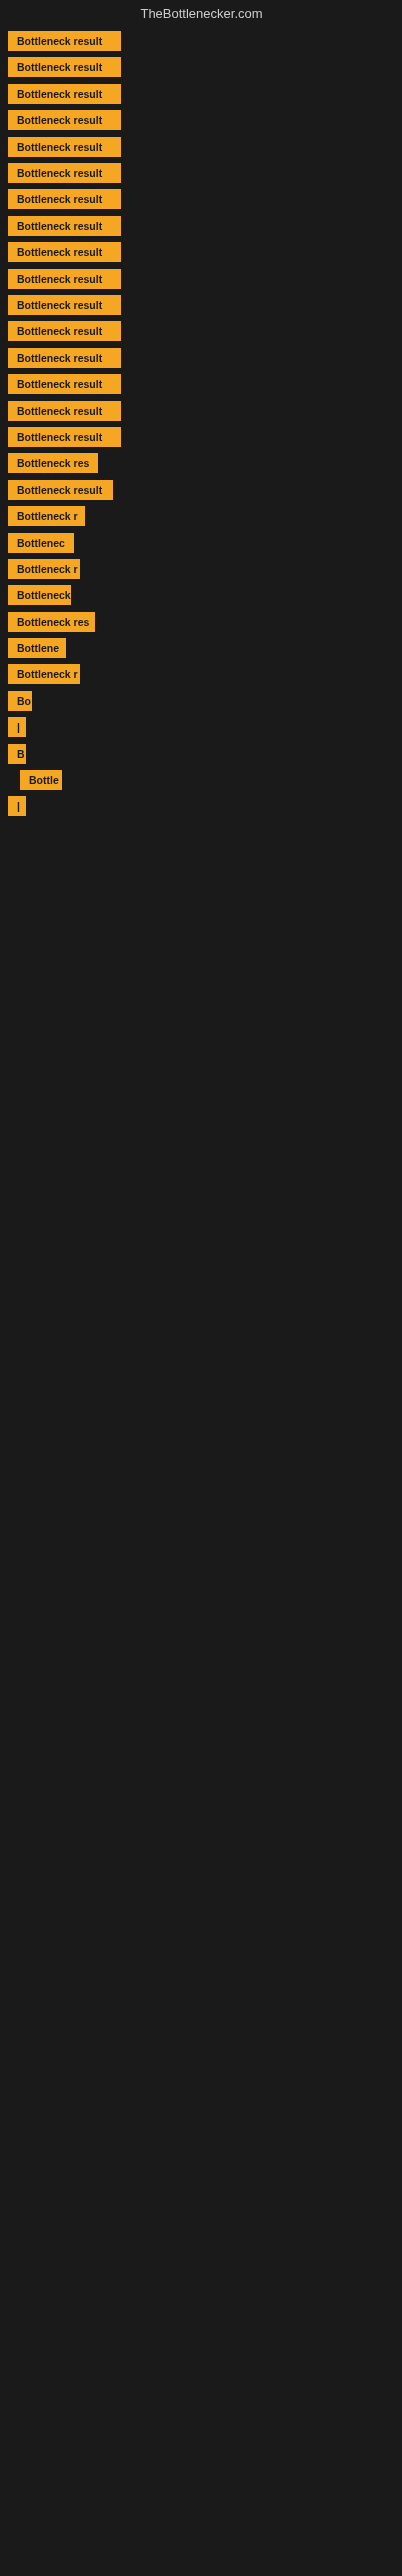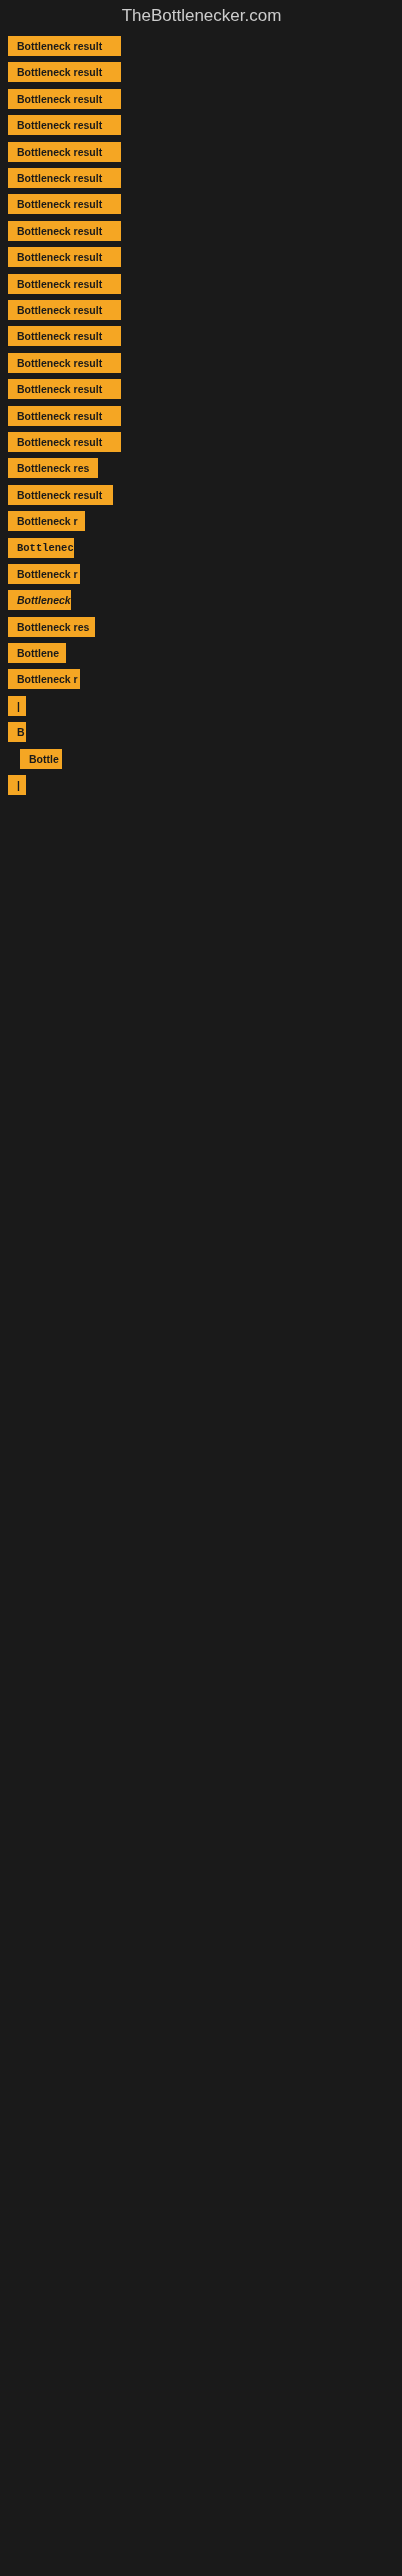--- a/index.html
+++ b/index.html
@@ -10,21 +10,21 @@
     body {
       background-color: #1a1a1a;
       width: 403px;
       min-height: 2576px;
       font-family: Arial, sans-serif;
       position: relative;
     }
     .site-title {
       text-align: center;
       color: #cccccc;
-      font-size: 17px;
+      font-size: 13px;
       padding: 6.4px 0 9.7px 0;
       font-weight: normal;
     }
     .bottleneck-container {
       display: flex;
       flex-direction: column;
       padding: 0 8px;
       gap: 0px;
     }
     .bottleneck-item {
@@ -100,36 +100,39 @@
     <div class="bottleneck-item">
       <span class="bottleneck-badge" style="max-width: 90px; width: 90px;">Bottleneck res</span>
     </div>
     <div class="bottleneck-item">
       <span class="bottleneck-badge" style="max-width: 105px; width: 105px;">Bottleneck result</span>
     </div>
     <div class="bottleneck-item">
       <span class="bottleneck-badge" style="max-width: 77px; width: 77px;">Bottleneck r</span>
     </div>
     <div class="bottleneck-item">
-      <span class="bottleneck-badge" style="max-width: 66px; width: 66px; font-family: Liberation Mono, monospace;">Bottlenec</span>
+      <span class="bottleneck-badge" style="max-width: 66px; width: 66px;">Bottlenec</span>
     </div>
     <div class="bottleneck-item">
       <span class="bottleneck-badge" style="max-width: 72px; width: 72px;">Bottleneck r</span>
     </div>
     <div class="bottleneck-item">
-      <span class="bottleneck-badge" style="max-width: 68px; width: 63px; font-style: italic;">Bottleneck</span>
+      <span class="bottleneck-badge" style="max-width: 68px; width: 63px;">Bottleneck</span>
     </div>
     <div class="bottleneck-item">
       <span class="bottleneck-badge" style="max-width: 87px; width: 87px;">Bottleneck res</span>
     </div>
     <div class="bottleneck-item">
       <span class="bottleneck-badge" style="max-width: 58px; width: 58px; text-align: center;">Bottlene</span>
     </div>
     <div class="bottleneck-item">
       <span class="bottleneck-badge" style="max-width: 72px; width: 72px;">Bottleneck r</span>
+    </div>
+    <div class="bottleneck-item">
+      <span class="bottleneck-badge" style="max-width: 24px; width: 24px;">Bo</span>
     </div>
     <div class="bottleneck-item">
       <span class="bottleneck-badge" style="max-width: 8px; width: 8px;">|</span>
     </div>
     <div class="bottleneck-item">
       <span class="bottleneck-badge" style="max-width: 16px; width: 16px;">B</span>
     </div>
     <div class="bottleneck-item">
       <span class="bottleneck-badge" style="max-width: 42px; width: 42px; margin-left: 12px;">Bottle</span>
     </div>

